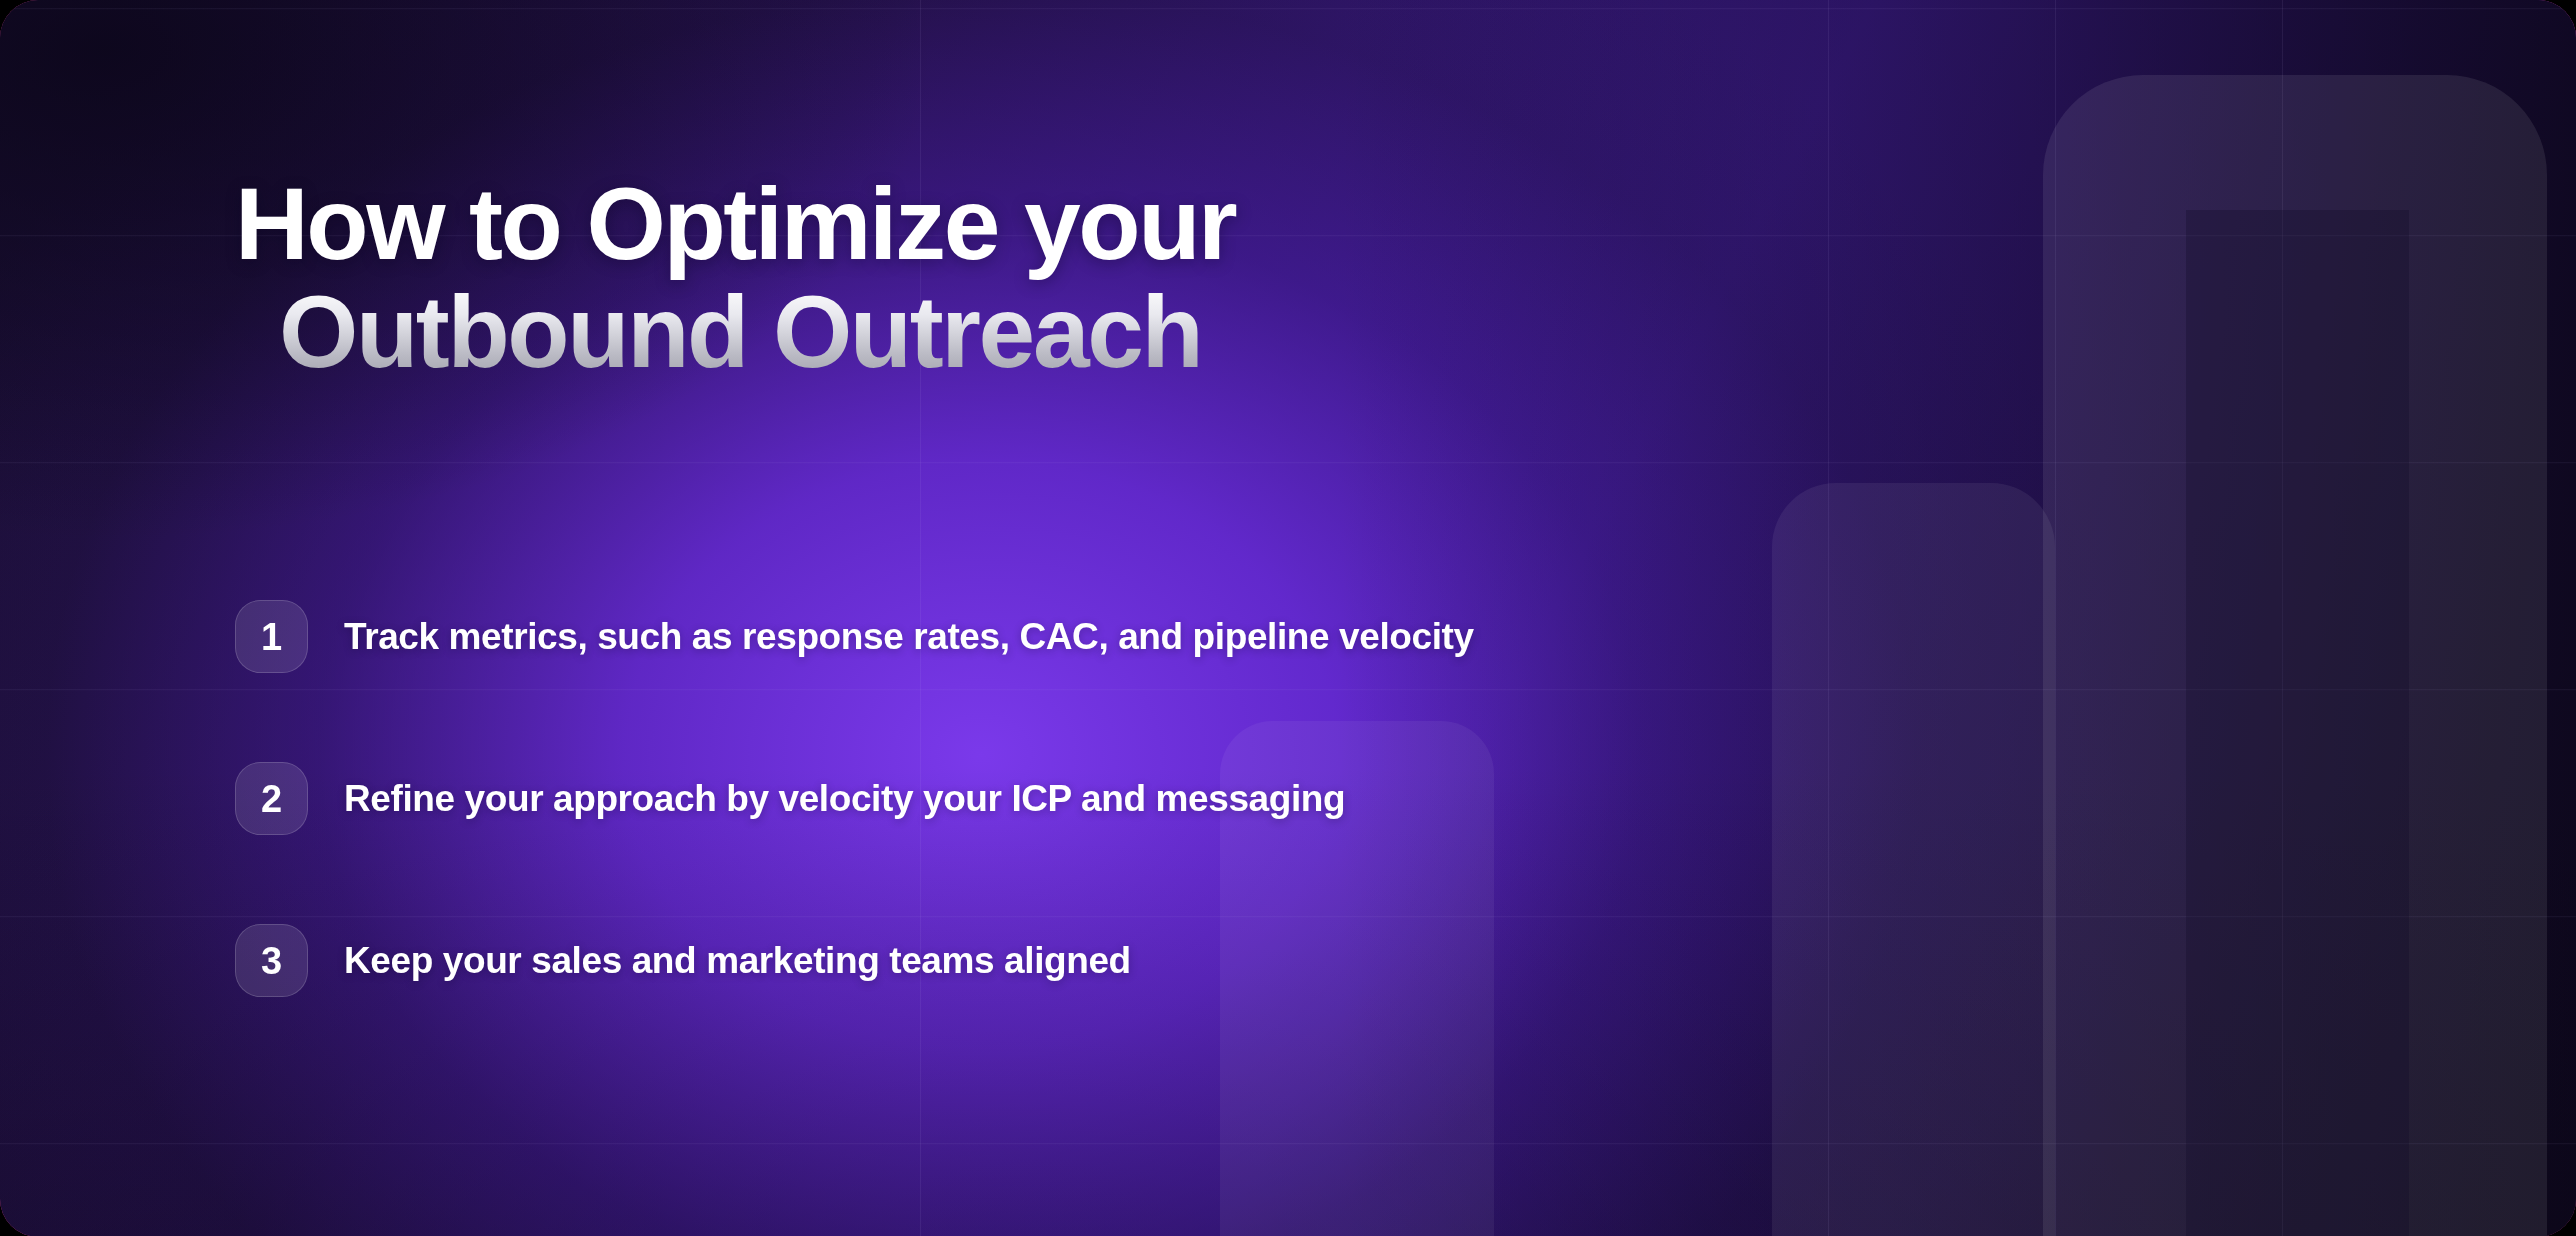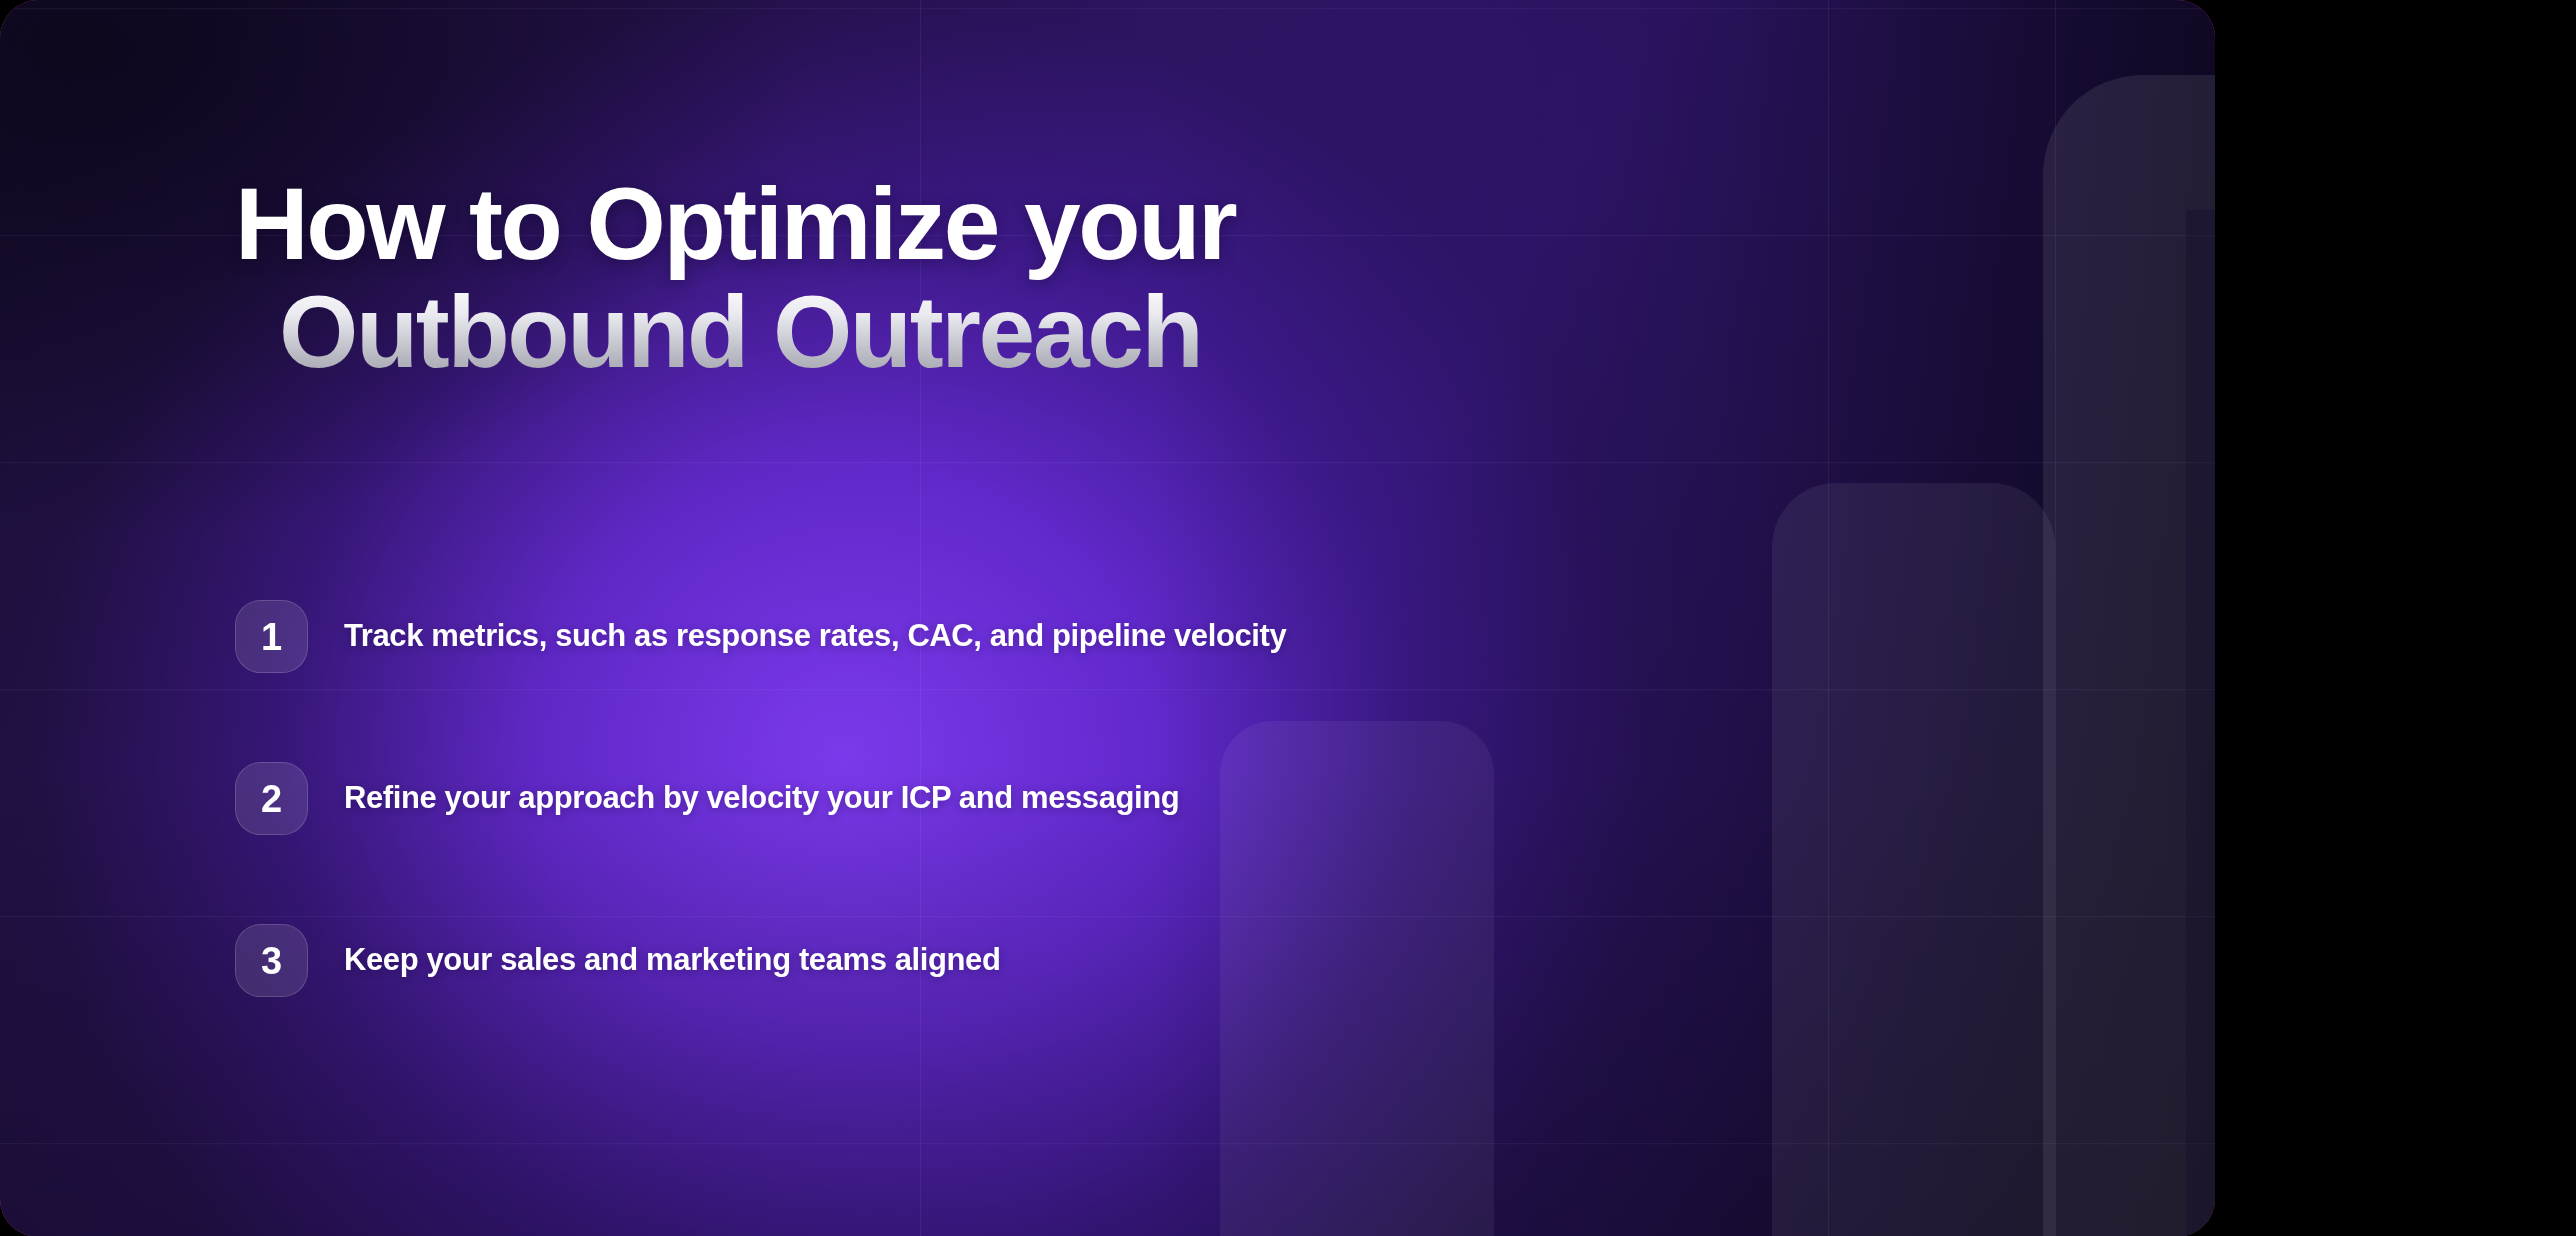--- a/index.html
+++ b/index.html
@@ -8,21 +8,21 @@
     padding: 0;
     background: #000000;
     width: 2576px;
     height: 1237px;
     overflow: hidden;
   }
   * { box-sizing: border-box; }
 
   .card {
     position: relative;
-    width: 2215px;
+    width: 2576px;
     height: 1237px;
     border-radius: 38px;
     overflow: hidden;
     background: #ec4899;
     font-family: "Liberation Sans", sans-serif;
   }
 
   
   .bg-base {
     position: absolute; inset: 0;
@@ -136,21 +136,21 @@
     align-items: center;
     justify-content: center;
     color: #ffffff;
     font-size: 38px;
     font-weight: 600;
     line-height: 1;
     letter-spacing: 0;
   }
   .step-text {
     color: #ffffff;
-    font-size: 31px;
+    font-size: 37px;
     font-weight: 700;
     letter-spacing: -0.4px;
     line-height: 1.18;
     white-space: nowrap;
     text-shadow: 0 1.8px 9px rgba(12,5,36,0.30);
     text-align: center;
   }
 </style>
 </head>
 <body>

